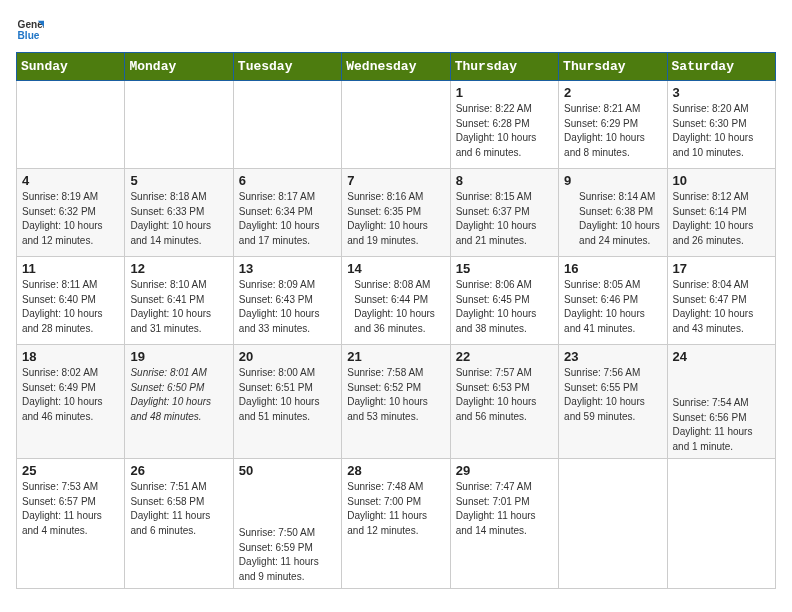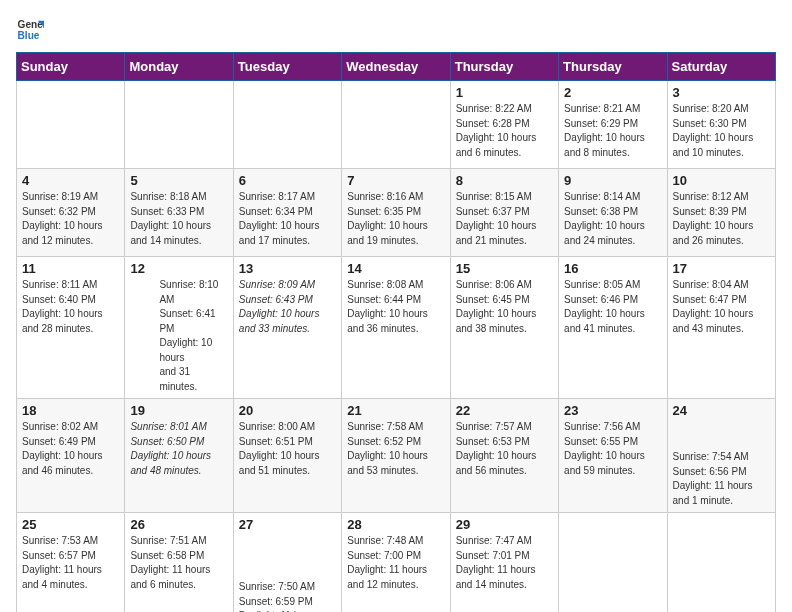--- a/index.html
+++ b/index.html
@@ -36,27 +36,28 @@
     .calendar-subtitle {
       font-size: 15px;
       color: #444;
     }
     table {
       width: 100%;
       border-collapse: collapse;
       table-layout: fixed;
     }
     thead tr th {
-      background: #701a75;
+      background: #4d7c0f;
       color: #fff;
       font-size: 13px;
       font-weight: bold;
       padding: 6px 4px;
       text-align: left;
       border: 1px solid #1a5fa0;
+      font-family: Liberation Mono, monospace;
     }
     tbody tr td {
       border: 1px solid #ccc;
       vertical-align: top;
       padding: 4px 5px;
       height: 88px;
       font-size: 10.5px;
       color: #222;
       background: #fff;
     }
@@ -172,58 +173,58 @@
         </td>
         <td>
           <span class="day-number">8</span>
           <div class="day-info" style="white-space: pre-line;">Sunrise: 8:15 AM
 Sunset: 6:37 PM
 Daylight: 10 hours
 and 21 minutes.</div>
         </td>
         <td>
           <span class="day-number">9</span>
-          <div class="day-info" style="white-space: pre-line;">Sunrise: 8:14 AM
+          <div class="day-info" style="white-space: pre-line; margin-left: 15px;">Sunrise: 8:14 AM
 Sunset: 6:38 PM
 Daylight: 10 hours
 and 24 minutes.</div>
         </td>
         <td>
           <span class="day-number">10</span>
           <div class="day-info" style="white-space: pre-line;">Sunrise: 8:12 AM
-Sunset: 8:39 PM
+Sunset: 6:14 PM
 Daylight: 10 hours
 and 26 minutes.</div>
         </td>
       </tr>
       <tr>
         <td>
           <span class="day-number">11</span>
           <div class="day-info" style="white-space: pre-line;">Sunrise: 8:11 AM
 Sunset: 6:40 PM
 Daylight: 10 hours
 and 28 minutes.</div>
         </td>
         <td>
           <span class="day-number">12</span>
-          <div class="day-info" style="white-space: pre-line; margin-left: 29px;">Sunrise: 8:10 AM
+          <div class="day-info" style="white-space: pre-line;">Sunrise: 8:10 AM
 Sunset: 6:41 PM
 Daylight: 10 hours
 and 31 minutes.</div>
         </td>
         <td>
           <span class="day-number">13</span>
-          <div class="day-info" style="white-space: pre-line; font-style: italic;">Sunrise: 8:09 AM
+          <div class="day-info" style="white-space: pre-line;">Sunrise: 8:09 AM
 Sunset: 6:43 PM
 Daylight: 10 hours
 and 33 minutes.</div>
         </td>
         <td>
           <span class="day-number">14</span>
-          <div class="day-info" style="white-space: pre-line;">Sunrise: 8:08 AM
+          <div class="day-info" style="white-space: pre-line; margin-left: 7px;">Sunrise: 8:08 AM
 Sunset: 6:44 PM
 Daylight: 10 hours
 and 36 minutes.</div>
         </td>
         <td>
           <span class="day-number">15</span>
           <div class="day-info" style="white-space: pre-line;">Sunrise: 8:06 AM
 Sunset: 6:45 PM
 Daylight: 10 hours
 and 38 minutes.</div>
@@ -303,21 +304,21 @@
 and 4 minutes.</div>
         </td>
         <td>
           <span class="day-number">26</span>
           <div class="day-info" style="white-space: pre-line;">Sunrise: 7:51 AM
 Sunset: 6:58 PM
 Daylight: 11 hours
 and 6 minutes.</div>
         </td>
         <td>
-          <span class="day-number">27</span>
+          <span class="day-number">50</span>
           <div class="day-info" style="white-space: pre-line; margin-top: 48px;">Sunrise: 7:50 AM
 Sunset: 6:59 PM
 Daylight: 11 hours
 and 9 minutes.</div>
         </td>
         <td>
           <span class="day-number">28</span>
           <div class="day-info" style="white-space: pre-line;">Sunrise: 7:48 AM
 Sunset: 7:00 PM
 Daylight: 11 hours

